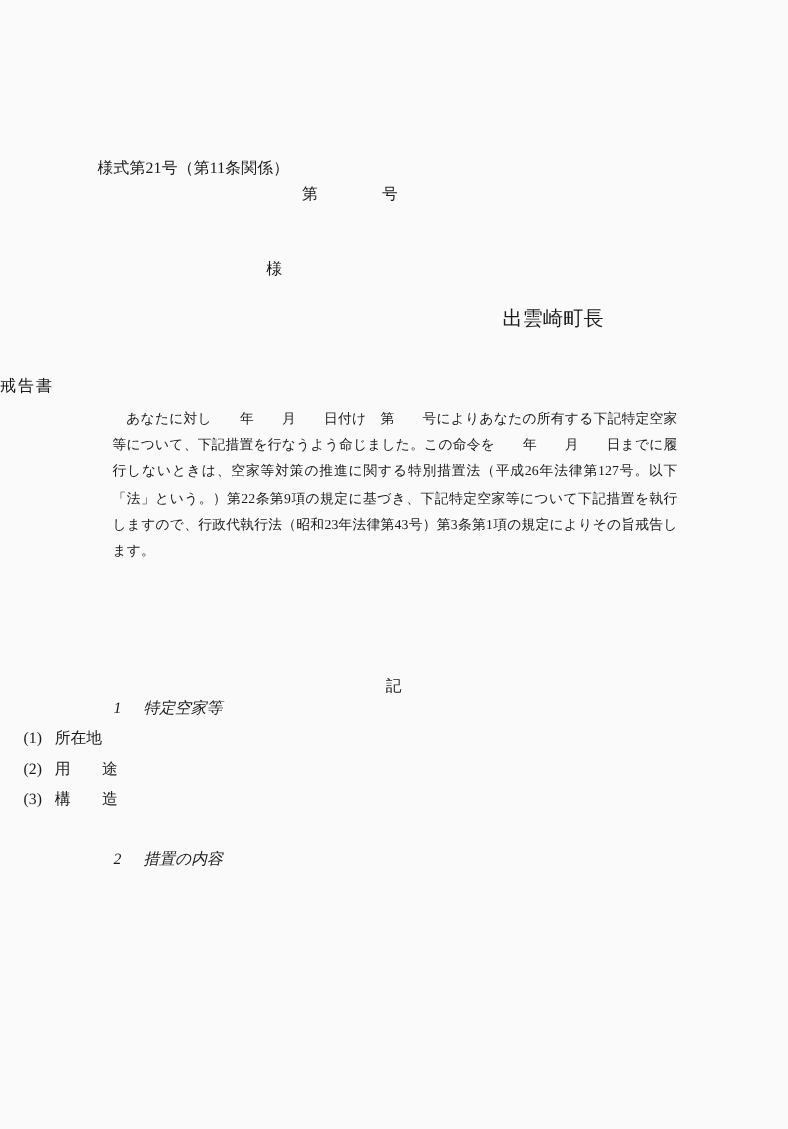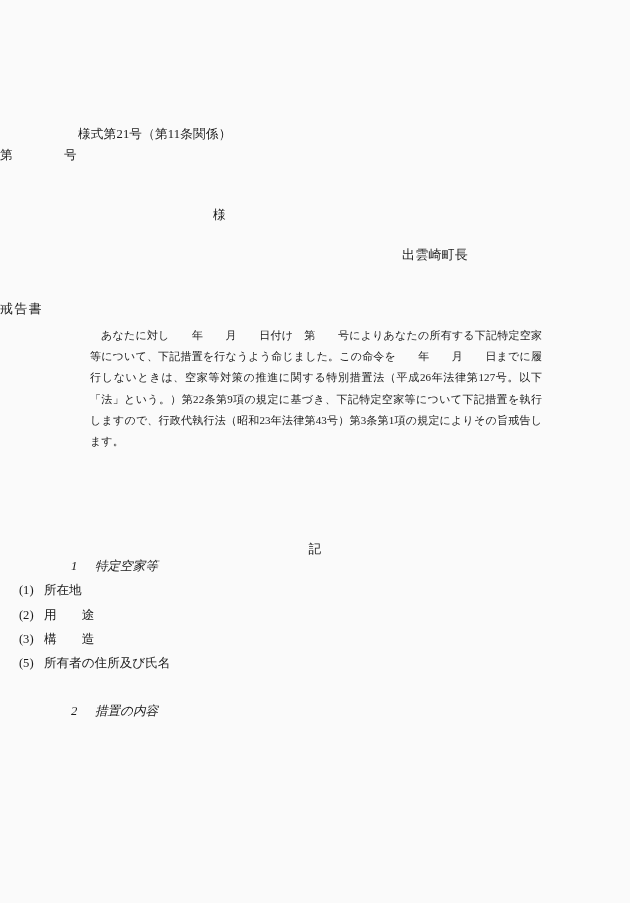--- a/index.html
+++ b/index.html
@@ -40,21 +40,21 @@
     left: 78px;
     top: 96px;
     font-size: 12.6px;
   }
 
   
   .docnum {
     left: 0;
     top: 117px;
     width: 560px;
-    text-align: left;
+    text-align: center;
     font-size: 12.6px;
   }
   .docdate {
     left: 0;
     top: 143px;
     width: 560px;
     text-align: right;
     font-size: 12.6px;
   }
 
@@ -62,21 +62,21 @@
   .recipient {
     left: 213px;
     top: 177px;
     font-size: 12.8px;
   }
 
   
   .issuer {
     left: 402px;
     top: 216px;
-    font-size: 13px;
+    font-size: 16px;
   }
 
   
   .doctitle {
     left: 0;
     top: 271px;
     width: 630px;
     text-align: left;
     font-size: 12.8px;
     letter-spacing: 1.6px;
@@ -116,21 +116,21 @@
     top: 530px;
     width: 630px;
   }
   .item-row {
     position: relative;
     height: 24.2px;
     font-size: 12.6px;
     line-height: 24.2px;
     white-space: pre;
   }
-  .item-row.lvl1 { padding-left: 52px; font-style: italic; }
+  .item-row.lvl1 { padding-left: 72px; font-style: italic; }
   .item-row.lvl2 { }
   .item-row.spacer { height: 24.2px; }
 
   .num { display: inline-block; }
   .lbl { display: inline-block; }
   .lvl1 .num { width: 24px; }
   .lvl2 .num { width: 25px; }
 </style>
 </head>
 <body>
@@ -166,23 +166,20 @@
 
     <div class="item-row lvl2">
       <span class="num">(2)</span><span class="lbl">用　　途</span>
     </div>
 
     <div class="item-row lvl2">
       <span class="num">(3)</span><span class="lbl">構　　造</span>
     </div>
 
 
-    <div class="item-row lvl2">
-      <span class="num">(5)</span><span class="lbl">所有者の住所及び氏名</span>
-    </div>
 
     <div class="item-row spacer"></div>
 
     <div class="item-row lvl1">
       <span class="num">2</span><span class="lbl">措置の内容</span>
     </div>
 
   </div>
 
 </div>

